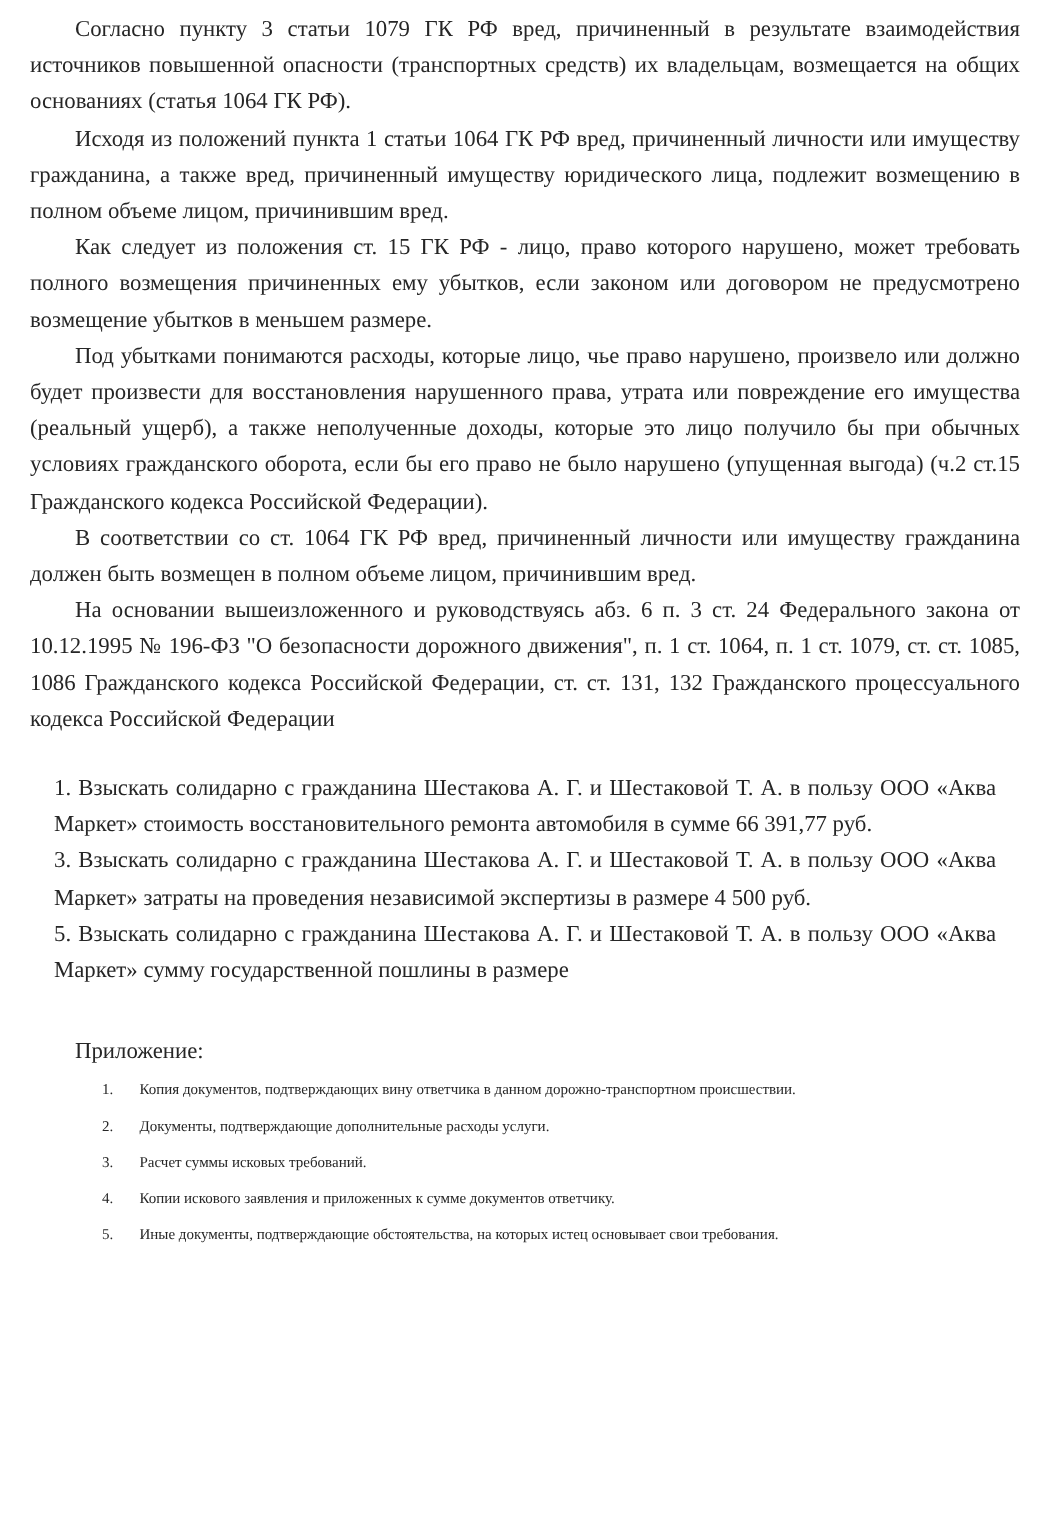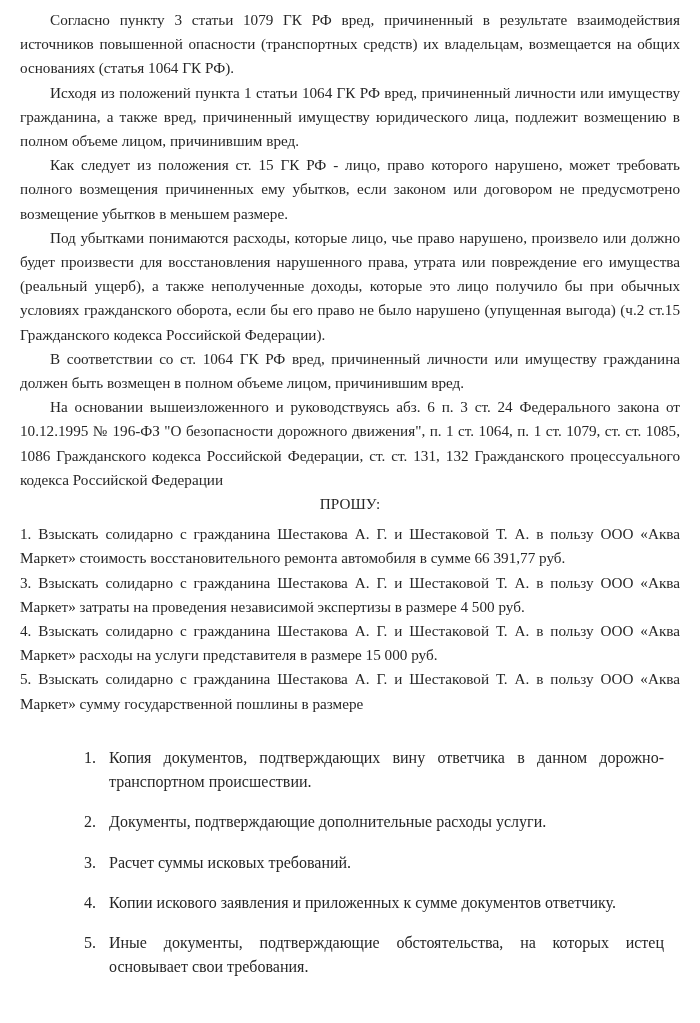--- a/index.html
+++ b/index.html
@@ -39,21 +39,21 @@
     hyphens: none;
   }
   .heading-center {
     margin: 0;
     font-size: 15.2px;
     line-height: 24.2px;
     text-align: center;
     text-indent: 0;
   }
   .claims {
-    margin: 0;
+    margin: 16px;
     padding: 0;
     list-style: none;
   }
   .claims li {
     font-size: 15.2px;
     line-height: 24.2px;
     text-align: justify;
     text-indent: 0;
     margin: 0;
   }
@@ -71,25 +71,25 @@
   }
   ol.annex {
     margin: 0;
     padding: 0 0 0 48px;
     list-style: none;
     counter-reset: annexnum;
   }
   ol.annex li {
     counter-increment: annexnum;
     position: relative;
-    font-size: 16px;
+    font-size: 10px;
     line-height: 24.2px;
     text-align: justify;
     padding-left: 25px;
-    margin: 16px;
+    margin: 0;
   }
   ol.annex li::before {
     content: counter(annexnum) ".";
     position: absolute;
     left: 0;
     top: 0;
     width: 18px;
     text-align: left;
   }
 </style>
@@ -99,32 +99,31 @@
 <div class="page">
   <div class="body-block">
 
     <p class="para">Согласно пункту 3 статьи 1079 ГК РФ вред, причиненный в результате взаимодействия источников повышенной опасности (транспортных средств) их владельцам, возмещается на общих основаниях (статья 1064 ГК РФ).</p>
     <p class="para">Исходя из положений пункта 1 статьи 1064 ГК РФ вред, причиненный личности или имуществу гражданина, а также вред, причиненный имуществу юридического лица, подлежит возмещению в полном объеме лицом, причинившим вред.</p>
     <p class="para">Как следует из положения ст. 15 ГК РФ - лицо, право которого нарушено, может требовать полного возмещения причиненных ему убытков, если законом или договором не предусмотрено возмещение убытков в меньшем размере.</p>
     <p class="para">Под убытками понимаются расходы, которые лицо, чье право нарушено, произвело или должно будет произвести для восстановления нарушенного права, утрата или повреждение его имущества (реальный ущерб), а также неполученные доходы, которые это лицо получило бы при обычных условиях гражданского оборота, если бы его право не было нарушено (упущенная выгода) (ч.2 ст.15 Гражданского кодекса Российской Федерации).</p>
     <p class="para">В соответствии со ст. 1064 ГК РФ вред, причиненный личности или имуществу гражданина должен быть возмещен в полном объеме лицом, причинившим вред.</p>
     <p class="para">На основании вышеизложенного и руководствуясь абз. 6 п. 3 ст. 24 Федерального закона от 10.12.1995 № 196-ФЗ "О безопасности дорожного движения", п. 1 ст. 1064, п. 1 ст. 1079, ст. ст. 1085, 1086 Гражданского кодекса Российской Федерации, ст. ст. 131, 132 Гражданского процессуального кодекса Российской Федерации</p>
 
-    <p class="heading-center">ПРОШУ:</p>
 
     <div class="gap-claims"></div>
 
     <ul class="claims">
       <li>1. Взыскать солидарно с гражданина Шестакова А. Г. и Шестаковой Т. А. в пользу ООО «Аква Маркет» стоимость восстановительного ремонта автомобиля в сумме 66 391,77 руб.</li>
       <li>3. Взыскать солидарно с гражданина Шестакова А. Г. и Шестаковой Т. А. в пользу ООО «Аква Маркет» затраты на проведения независимой экспертизы в размере 4 500 руб.</li>
-      <li>4. Взыскать солидарно с гражданина Шестакова А. Г. и Шестаковой Т. А. в пользу ООО «Аква Маркет» расходы на услуги представителя в размере 15 000 руб.</li>
       <li>5. Взыскать солидарно с гражданина Шестакова А. Г. и Шестаковой Т. А. в пользу ООО «Аква Маркет» сумму государственной пошлины в размере</li>
     </ul>
 
     <div class="annex-wrap">
+      <p class="annex-title">Приложение:</p>
       <ol class="annex">
         <li>Копия документов, подтверждающих вину ответчика в данном дорожно-транспортном происшествии.</li>
         <li>Документы, подтверждающие дополнительные расходы услуги.</li>
         <li>Расчет суммы исковых требований.</li>
         <li>Копии искового заявления и приложенных к сумме документов ответчику.</li>
         <li>Иные документы, подтверждающие обстоятельства, на которых истец основывает свои требования.</li>
       </ol>
     </div>
 
   </div>

